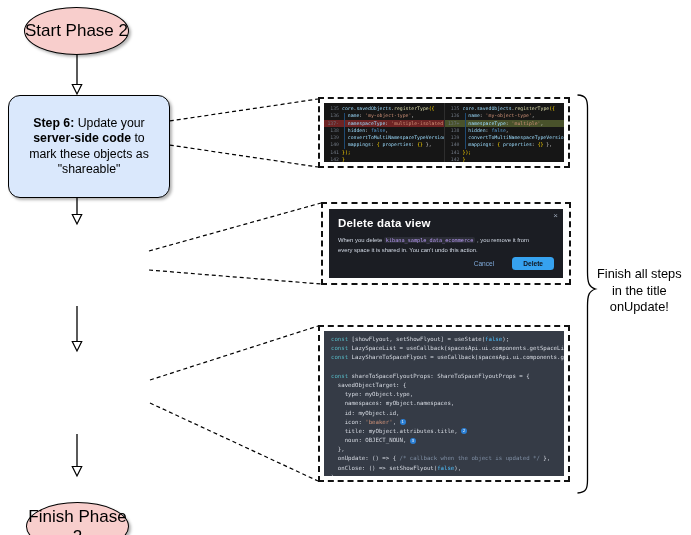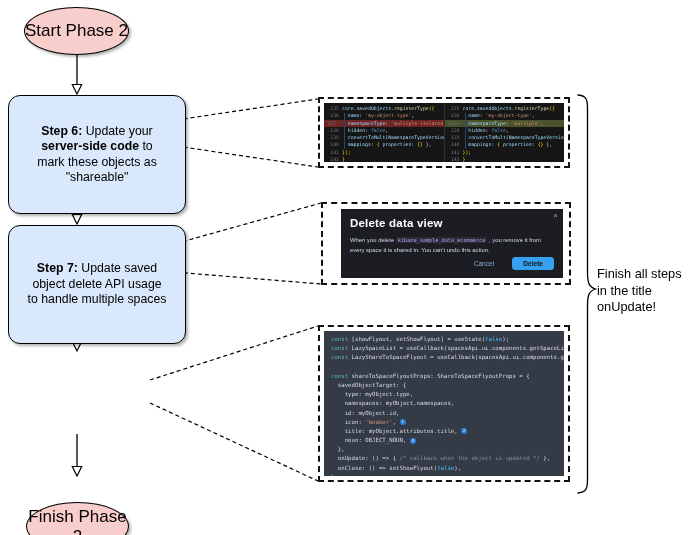--- a/index.html
+++ b/index.html
@@ -4,21 +4,21 @@
 <style>
   html,body{margin:0;padding:0;background:#ffffff;}
   #canvas{position:relative;width:691px;height:535px;background:#fff;overflow:hidden;
           font-family:"Liberation Sans",sans-serif;}
   svg.overlay{position:absolute;left:0;top:0;width:691px;height:535px;pointer-events:none;}
 
   
   .node{position:absolute;display:flex;align-items:center;justify-content:center;
         text-align:center;color:#000;box-shadow:2px 2px 3px rgba(0,0,0,0.30);}
   .stepbox{background:var(--node-fill-blue,#dae8fc);border:1.3px solid var(--node-border,#000);
-           border-radius:12px;font-size:12.3px;line-height:15.5px;padding:18px;}
+           border-radius:12px;font-size:12.3px;line-height:15.5px;padding:10px;}
   .ellipse{background:var(--node-fill-pink,#f8cecc);border:1.3px solid var(--node-border,#000);
            border-radius:50%;font-size:17px;}
   .flow-label .sg-b{font-weight:700;}
   #step6{left:8px;top:95px;width:140px;height:81px;}
   #step7{left:8px;top:225px;width:140px;height:81px;}
   #step8{left:8px;top:352px;width:140px;height:82px;}
   #startNode{left:24px;top:7px;width:103px;height:46px;}
   #finishNode{left:26px;top:502px;width:101px;height:47px;}
 
   
@@ -37,21 +37,21 @@
   .diffcol .ln{flex:0 0 15px;text-align:right;padding-right:3px;color:#6e7681;}
   .diffcol .code{white-space:pre;overflow:hidden;}
   .diffcol .removed{background:var(--diff-removed-bg,#6e2424);}
   .diffcol .added{background:var(--diff-added-bg,#49522b);}
   .guide{position:absolute;left:20px;top:10px;width:1px;height:36px;background:#1f4a73;}
   .diffcol .sg-v{color:#9cdcfe}.diffcol .sg-m{color:#dcdcaa}.diffcol .sg-s{color:#ce9178}
   .diffcol .sg-k{color:#569cd6}.diffcol .sg-p{color:#c8c8c8}.diffcol .sg-y{color:#ffd700}
 
   
   .modal{position:absolute;left:6px;top:5px;right:6px;bottom:5px;
-         background:var(--modal-bg,#1b1d23);color:#dfe5ee;padding:8px 22px 7px 9px;box-sizing:border-box;margin-left:12px;}
+         background:var(--modal-bg,#1b1d23);color:#dfe5ee;padding:8px 22px 7px 9px;box-sizing:border-box;}
   .modal-title{font-size:11.5px;font-weight:700;color:#fff;letter-spacing:.2px;}
   .modal-close{position:absolute;right:5px;top:2px;color:#9aa5b5;font-size:8px;cursor:default;}
   .modal-body{margin-top:7px;font-size:5.9px;line-height:9.5px;color:#d3dae6;max-width:212px;}
   .modal .sg-code{background:#2b2d36;color:#b99af5;font-family:"DejaVu Sans Mono",monospace;
                   font-size:5.2px;padding:0 2px;border-radius:2px;}
   .modal-footer{position:absolute;right:9px;bottom:8px;display:flex;align-items:center;gap:12px;}
   .btn-cancel{font-size:6.6px;color:#7ea8d8;background:none;border:none;font-family:inherit;}
   .btn-delete{font-size:6.6px;font-weight:700;color:#10141c;background:var(--delete-button-bg,#36a2ef);
               border:none;border-radius:3.5px;padding:3px 11px;font-family:inherit;}
 
@@ -60,21 +60,21 @@
              background:var(--code-panel-bg,#353b46);padding:4px 0 0 7px;overflow:hidden;
              font-family:"DejaVu Sans Mono",monospace;font-size:5.7px;}
   .codepanel .cl{height:9.2px;line-height:9.2px;white-space:pre;overflow:hidden;}
   .codepanel .sg-t{color:#d6dae2}.codepanel .sg-k{color:#56b6c2}.codepanel .sg-s{color:#ce9178}
   .codepanel .sg-b{color:#4fc1ff}.codepanel .sg-cm{color:#7f8ea3}
   .codepanel .sg-badge{display:inline-block;width:6px;height:6px;border-radius:50%;
       background:#2b7fd4;color:#fff;font-size:4px;line-height:6px;text-align:center;
       vertical-align:0.5px;font-family:"Liberation Sans",sans-serif;}
 
   
-  .brace-label{position:absolute;left:597px;top:266px;font-size:12.8px;line-height:16.5px;color:#000;}
+  .brace-label{position:absolute;left:597px;top:266px;font-size:12.8px;line-height:16.5px;color:#000;text-align:center;}
 </style>
 </head>
 <body>
 
 <div id="canvas">
 
   <svg class="overlay">
 
     <g stroke="#000" stroke-width="1.3" fill="none">
       <line x1="77" y1="53" x2="77" y2="84"></line>
@@ -104,23 +104,20 @@
   </svg>
 
   <div class="node ellipse" id="startNode">
     <span>Start Phase 2</span>
   </div>
 
   <div class="node stepbox flow-label" id="step6">
     <span><span class="sg-b">Step 6:</span><span class="sg-t"> Update your </span><span class="sg-b">server-side code</span><span class="sg-t"> to mark these objects as "shareable"</span></span>
   </div>
 
-  <div class="node stepbox flow-label" id="step7">
-    <span><span class="sg-b">Step 7:</span><span class="sg-t"> Update saved object delete API usage to handle multiple spaces</span></span>
-  </div>
 
 
   <div class="node ellipse" id="finishNode">
     <span>Finish Phase 2</span>
   </div>
 
   <div class="shot" id="panel1">
     <div class="diffwrap">
       <div class="diffcol">
         <div class="guide"></div>

